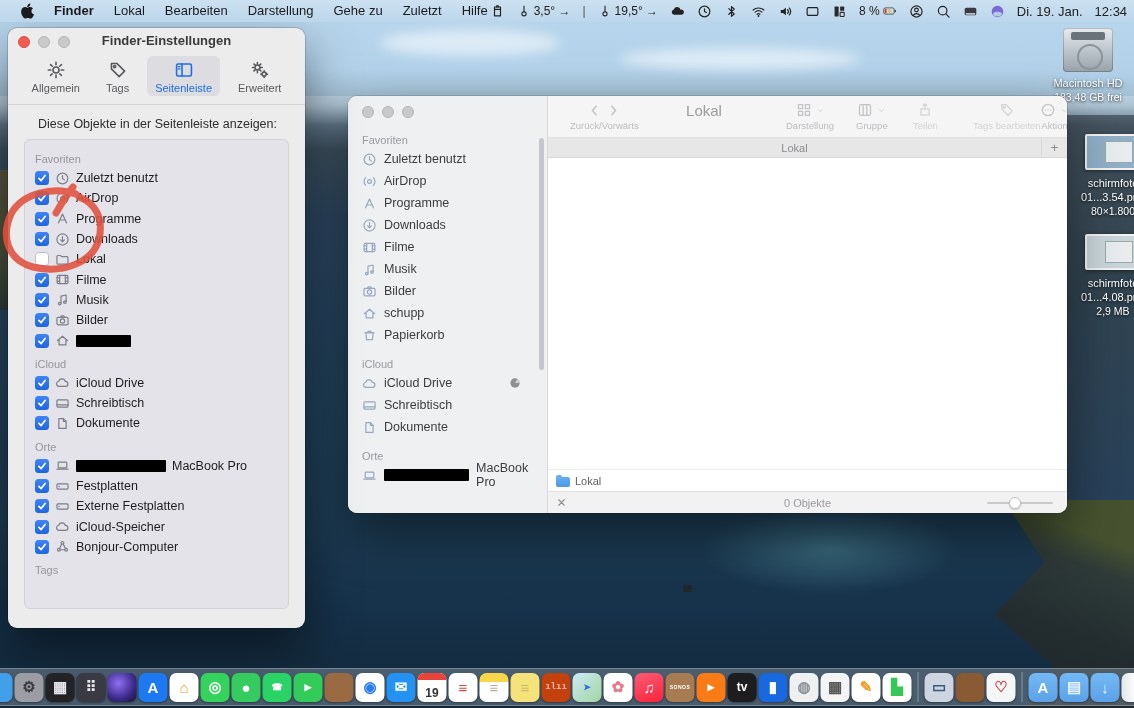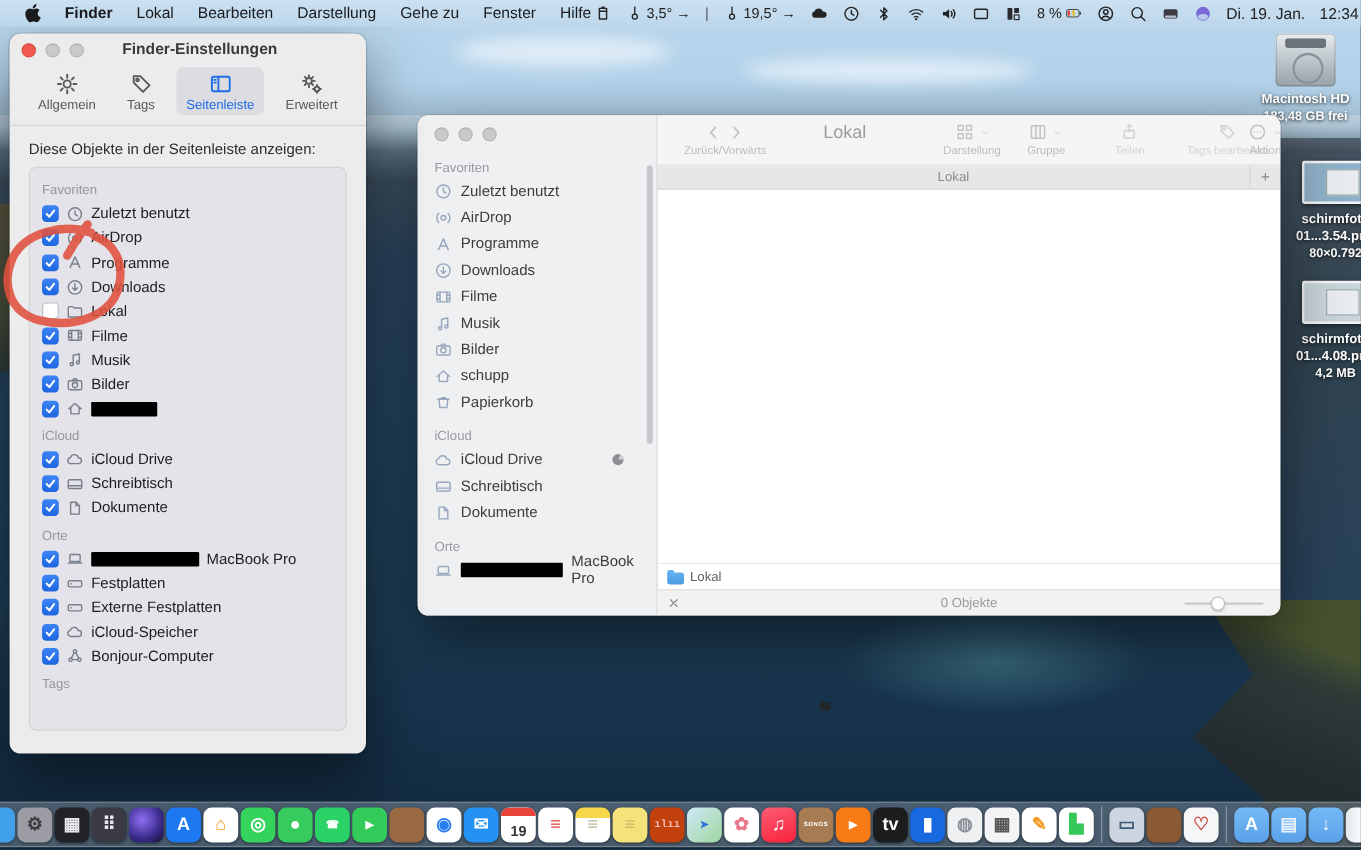--- a/index.html
+++ b/index.html
@@ -42,21 +42,21 @@
   .prefs .titlebar { position:relative; height:26px;padding-left:20px; }
   .lights { position:absolute; left:10px; top:8px; display:flex; gap:8px; }
   .light { width:12px; height:12px; border-radius:50%; }
   .light.red { background:#f25a50; border:.5px solid #d94c42; }
   .light.gray { background:#c9c9c9; border:.5px solid #b5b5b5; }
   .prefs .title { text-align:center; font-size:13px; font-weight:bold; color:#3a3a3c; line-height:26px; }
   .prefs .tabs { display:flex; justify-content:center; gap:10px; padding:2px 0 8px; border-bottom:1px solid #d4d4d6; }
   .ptab { display:flex; flex-direction:column; align-items:center; gap:2px; padding:4px 8px 2px; border-radius:6px; color:#5a5a5e; font-size:11px; }
   .ptab .ic { width:20px; height:20px; }
   .ptab.sel { background:#dcdce1; color:#1f6ee6; }
-  .prefs .heading { font-size:12.5px; color:#2e2e30; margin:12px 14px 8px 16px; }
+  .prefs .heading { font-size:12.5px; color:#2e2e30; margin:12px 14px 8px 16px;text-align:center; }
   .plist { margin:0 16px; height:470px; background:#e3e3e9; border:1px solid #d2d2d8; border-radius:6px; padding:6px 10px; overflow:hidden; }
   .psec-title { font-size:11px; color:#96969c; margin:7px 0 3px; }
   .prow { display:flex; align-items:center; gap:6px; height:20.3px; font-size:12.5px; color:#1d1d1f; }
   .cbx { width:14px; height:14px; border-radius:3.5px; flex:0 0 auto; display:flex; align-items:center; justify-content:center; }
   .cbx.on { background:linear-gradient(180deg,#3d84f5,#1e66e0); }
   .cbx.off { background:#fff; border:1px solid #bcbcc2; }
   .prow .ric { width:15px; height:15px; color:#7a7f8c; }
   .redact { display:inline-block; height:12px; background:#000; border-radius:1px; }
 
   
@@ -75,57 +75,57 @@
   .frow .ric { width:15px; height:15px; color:#97a7bd; }
   .frow .pie { margin-left:auto; margin-right:26px; width:12px; height:12px; }
   .frow .eject { margin-left:8px; width:12px; height:12px; color:#a2a2a8; }
 
   .fmain { flex:1; display:flex; flex-direction:column; min-width:0; }
   .ftoolbar { height:42px; background:#f5f5f5; border-bottom:1px solid #e2e2e2; position:relative; color:#b9b9bd; }
   .tgroup { position:absolute; top:5px; display:flex; flex-direction:column; align-items:center; gap:1px; }
   .tgroup .caption { font-size:9.5px; color:#bcbcc0; white-space:nowrap; }
   .tgroup .icons { display:flex; align-items:center; gap:4px; height:18px; }
   .tgroup .ic { width:16px; height:16px; color:#c3c3c7; }
-  .tgroup.dim .ic, .tgroup.dim .caption { color:#d3d3d6;margin-left:16px; }
+  .tgroup.dim .ic, .tgroup.dim .caption { color:#d3d3d6; }
   .ftitle { position:absolute; left:86px; top:6px; font-size:15px; color:#9c9c9f; width:140px; text-align:center; }
   .ftabbar { height:20px; background:#e7e7e8; border-bottom:1px solid #d8d8da; position:relative; font-size:11px; color:#8b8b90; }
   .ftabbar .tab { position:absolute; left:0; right:26px; text-align:center; line-height:20px; }
   .ftabbar .newtab { position:absolute; right:0; top:0; width:26px; height:20px; border-left:1px solid #d8d8da; text-align:center; line-height:19px; color:#8b8b90; font-size:13px; }
   .fcontent { flex:1; background:#fff; }
   .fpathbar { height:22px; background:#fff; border-top:1px solid #ececec; display:flex; align-items:center; gap:5px; padding-left:8px; font-size:11px; color:#616165; }
   .pfolder { width:14px; height:12px; position:relative; }
   .pfolder:before { content:""; position:absolute; inset:2px 0 0 0; background:linear-gradient(#63b1f2,#4a98e0); border-radius:2px; }
   .pfolder:after { content:""; position:absolute; left:0; top:0; width:6px; height:4px; background:#63b1f2; border-radius:2px 2px 0 0; }
   .fstatusbar { height:22px; background:#f2f2f3; border-top:1px solid #e0e0e0; position:relative; font-size:11px; color:#9a9a9e; }
   .fstatusbar .xicon { position:absolute; left:8px; top:5px; width:11px; height:11px; color:#8e8e92; }
   .fstatusbar .count { position:absolute; left:0; right:0; text-align:center; line-height:22px; }
   .fslider { position:absolute; right:14px; top:10px; width:66px; height:2px; background:#c9c9cc; border-radius:2px; }
   .fslider .knob { position:absolute; left:22px; top:-5px; width:12px; height:12px; border-radius:50%; background:#fdfdfd; border:1px solid #c2c2c6; box-shadow:0 1px 2px rgba(0,0,0,.2); }
 
   
   .dicon { position:absolute; z-index:5; display:flex; flex-direction:column; align-items:center; }
-  .dicon .lbl { color:#fff; font-size:11px; font-weight:bold; text-shadow:0 1px 3px rgba(0,0,0,.85); text-align:left; line-height:14px; white-space:nowrap; }
+  .dicon .lbl { color:#fff; font-size:11px; font-weight:normal; text-shadow:0 1px 3px rgba(0,0,0,.85); text-align:left; line-height:14px; white-space:nowrap; }
   .dicon .sub { font-size:10.5px; }
   .hdd-art { width:50px; height:44px; border-radius:4px; background:linear-gradient(180deg,#e8ecee,#b9c2c8 55%,#98a2a9); box-shadow:inset 0 0 0 1px rgba(0,0,0,.2); position:relative; margin-bottom:4px; }
   .hdd-art:before { content:""; position:absolute; left:8px; top:4px; right:8px; height:8px; background:#6a737a; border-radius:2px; }
   .hdd-art:after { content:""; position:absolute; left:14px; top:16px; width:22px; height:22px; border:2px solid #8b949b; border-radius:50%; }
   .shot-art { width:56px; height:36px; background:#8fb0c8; border:2px solid #f2f2f2; border-radius:2px; box-shadow:0 1px 4px rgba(0,0,0,.5); position:relative; margin-bottom:6px; }
   .shot-art.s2 { background:#c8d4da; }
   .shot-art:before { content:""; position:absolute; left:18px; top:5px; width:26px; height:20px; background:#e8ecef; border:1px solid #9aa; }
 
   
   .dock { position:absolute; left:50%; transform:translateX(-50%); bottom:2px; z-index:55;
     height:38px; padding:4px 6px; display:flex; align-items:center; gap:2px;
     background:rgba(150,165,180,.42); border:1px solid rgba(255,255,255,.25); border-radius:12px; }
   .dockicon { width:29px; height:29px; border-radius:7px; display:flex; align-items:center; justify-content:center;
     font-size:15px; font-weight:bold; box-shadow:0 1px 2px rgba(0,0,0,.35); position:relative; overflow:hidden; }
   .dockicon.cal:before { content:""; position:absolute; left:0; top:0; right:0; height:7px; background:#e8443a; }
   .dockicon.cal { font-size:12px; align-items:flex-end; padding-bottom:2px; }
   .dockicon.tiny { font-size:5px; letter-spacing:.5px; }
-  .dockicon.tiny2 { font-size:15px; }
+  .dockicon.tiny2 { font-size:12px; }
   .dockicon.small { font-size:9px; }
   .docksep { width:1px; height:30px; background:rgba(255,255,255,.35); margin:0 4px; }
 </style>
 </head>
 <body>
 
 <div class="wall">
   <div class="ridge"></div>
   <div class="haze"></div>
   <div class="cloud" style="left:380px;top:30px;width:180px;height:26px;"></div>
@@ -139,27 +139,27 @@
 
 <div class="dicon" style="left:1048px;top:28px;width:80px;">
   <div class="hdd-art"></div>
   <div class="lbl">Macintosh HD</div>
   <div class="lbl sub">183,48 GB frei</div>
 </div>
 <div class="dicon" style="left:1058px;top:134px;width:110px;">
   <div class="shot-art"></div>
   <div class="lbl">schirmfoto</div>
   <div class="lbl">01...3.54.png</div>
-  <div class="lbl sub">80×0.792</div>
+  <div class="lbl sub">80×1.800</div>
 </div>
 <div class="dicon" style="left:1058px;top:234px;width:110px;">
   <div class="shot-art s2"></div>
   <div class="lbl">schirmfoto</div>
   <div class="lbl">01...4.08.png</div>
-  <div class="lbl sub">4,2 MB</div>
+  <div class="lbl sub">2,9 MB</div>
 </div>
 
 <div class="finder">
   <div class="fsidebar">
     <div class="lights">
       <div class="light gray"></div>
       <div class="light gray"></div>
       <div class="light gray"></div>
     </div>
     <div id="fsb-sections">
@@ -713,21 +713,21 @@
       <svg width="14" height="16" viewBox="0 0 14 16" fill="#1b1b1e">
           <path d="M11.4 8.4c0-1.8 1.5-2.7 1.6-2.8-.9-1.3-2.2-1.4-2.7-1.5-1.1-.1-2.2.7-2.8.7-.6 0-1.5-.7-2.5-.7C3.7 4.2 2.5 4.9 1.8 6 .4 8.3 1.4 11.7 2.8 13.6c.7 1 1.5 2 2.5 2 1 0 1.4-.6 2.6-.6 1.2 0 1.5.6 2.6.6 1.1 0 1.8-1 2.4-1.9.8-1.1 1.1-2.2 1.1-2.3-.1 0-2.6-1-2.6-3zM9.6 2.9c.5-.7.9-1.6.8-2.5-.8 0-1.7.5-2.3 1.2-.5.6-.9 1.5-.8 2.4.9.1 1.8-.5 2.3-1.1z"></path>
         </svg>
     </span>
     <div id="menu-items" style="display:flex;">
         <div class="mitem bold">Finder</div>
         <div class="mitem">Lokal</div>
         <div class="mitem">Bearbeiten</div>
         <div class="mitem">Darstellung</div>
         <div class="mitem">Gehe zu</div>
-        <div class="mitem">Fenster</div>
+        <div class="mitem">Zuletzt</div>
         <div class="mitem">Hilfe</div>
       </div>
   </div>
   <div class="right" id="status-items">
     <span class="statusitem">
         <span class="ic " style="width: 15px; height: 15px;">
           <svg viewBox="0 0 14 14" fill="none" stroke="currentColor" stroke-width="1.1" stroke-linecap="round" stroke-linejoin="round">
             <path d="M4.2 2.8h5.6V11H4.2z"></path>
             <path d="M4.2 5h5.6M6.2 2.8V1.8h1.6v1"></path>
           </svg>

